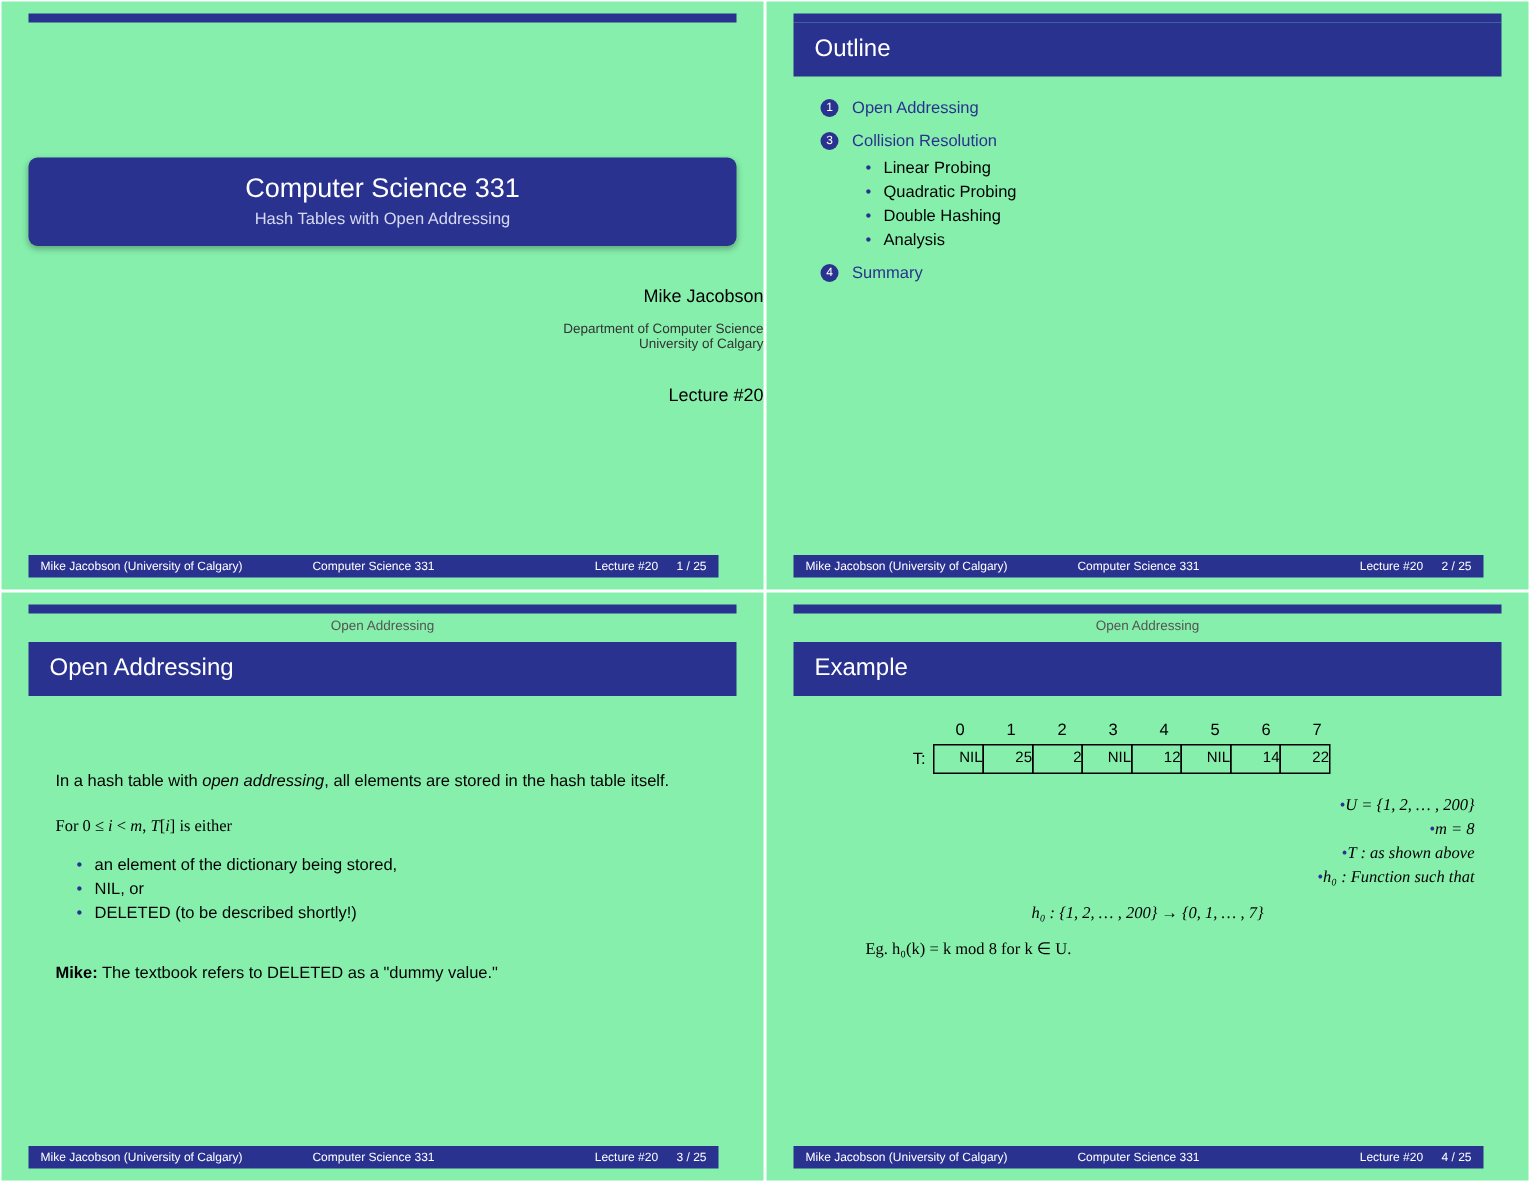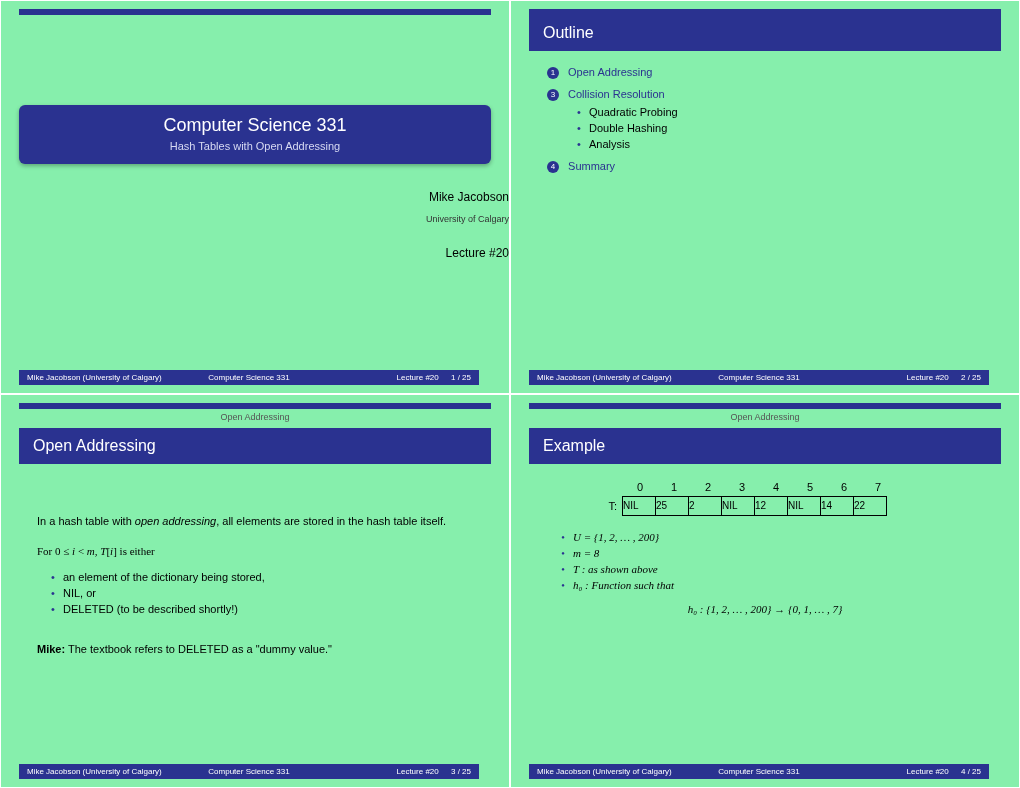--- a/index.html
+++ b/index.html
@@ -123,21 +123,21 @@
 
   
   .htable-wrap { margin: 4px 0 14px 50px; }
   .idxrow { display: flex; }
   .idxrow div { width: 34px; text-align: center; font-size: 11px; }
   .idxrow .lbl { width: 26px; text-align: right; padding-right: 6px; }
   .cellrow { display: flex; }
   .cellrow .lbl { width: 26px; text-align: right; padding-right: 6px; line-height: 20px; }
   .cellrow .c {
     width: 34px; height: 20px; border: 1px solid #000;
-    margin-left: -1px; text-align: left; line-height: 18px; font-size: 10px;
+    margin-left: -1px; text-align: right; line-height: 18px; font-size: 10px;
   }
   .cellrow .c:first-of-type { margin-left: 0; }
 
   .math { font-family: "Times New Roman", serif; font-style: italic; }
   .mathblock { text-align: center; margin: 8px 0; font-family: "Times New Roman", serif; font-style: italic; }
   .note { margin-top: 10px; }
   .rm { font-style: normal; }
 </style>
 </head>
 <body>
@@ -145,20 +145,21 @@
 <div class="grid">
 
   <div class="slide">
     <div class="topbar"></div>
     <div class="titlecard">
       <div class="t1">Computer Science 331</div>
       <div class="t2">Hash Tables with Open Addressing</div>
     </div>
     <div class="author-block">
       <div class="name">Mike Jacobson</div>
+      <div class="dept">Department of Computer Science</div>
       <div class="dept">University of Calgary</div>
       <div class="lec">Lecture #20</div>
     </div>
     <div class="navbar">
       <div class="left">Mike Jacobson   (University of Calgary)</div>
       <div class="mid">Computer Science 331</div>
       <div class="right">
         <span>Lecture #20</span>
         <span>1 / 25</span>
       </div>
@@ -171,20 +172,21 @@
     <div class="body">
       <ul class="enum">
         <li>
           <span class="ball">1</span>
           <span class="olink">Open Addressing</span>
         </li>
         <li>
           <span class="ball">3</span>
           <span class="olink">Collision Resolution</span>
           <ul class="sub">
+            <li>Linear Probing</li>
             <li>Quadratic Probing</li>
             <li>Double Hashing</li>
             <li>Analysis</li>
           </ul>
         </li>
         <li>
           <span class="ball">4</span>
           <span class="olink">Summary</span>
         </li>
       </ul>
@@ -253,27 +255,30 @@
           <div class="c">25</div>
           <div class="c">2</div>
           <div class="c">NIL</div>
           <div class="c">12</div>
           <div class="c">NIL</div>
           <div class="c">14</div>
           <div class="c">22</div>
         </div>
       </div>
 
-      <ul class="sub" style="margin-left:14px;">
+      <ul class="sub" style="margin-left:14px;text-align:right;">
         <li class="math">U = {1, 2, … , 200}</li>
         <li class="math">m = 8</li>
         <li class="math">T : as shown above</li>
         <li class="math">h₀ : Function such that</li>
       </ul>
       <div class="mathblock">h₀ : {1, 2, … , 200} → {0, 1, … , 7}</div>
+      <p style="margin-left:30px;" class="math rm">
+        <span>Eg. h₀(k) = k mod 8 for k ∈ U.</span>
+      </p>
     </div>
 
     <div class="navbar">
       <div class="left">Mike Jacobson   (University of Calgary)</div>
       <div class="mid">Computer Science 331</div>
       <div class="right">
         <span>Lecture #20</span>
         <span>4 / 25</span>
       </div>
     </div>

